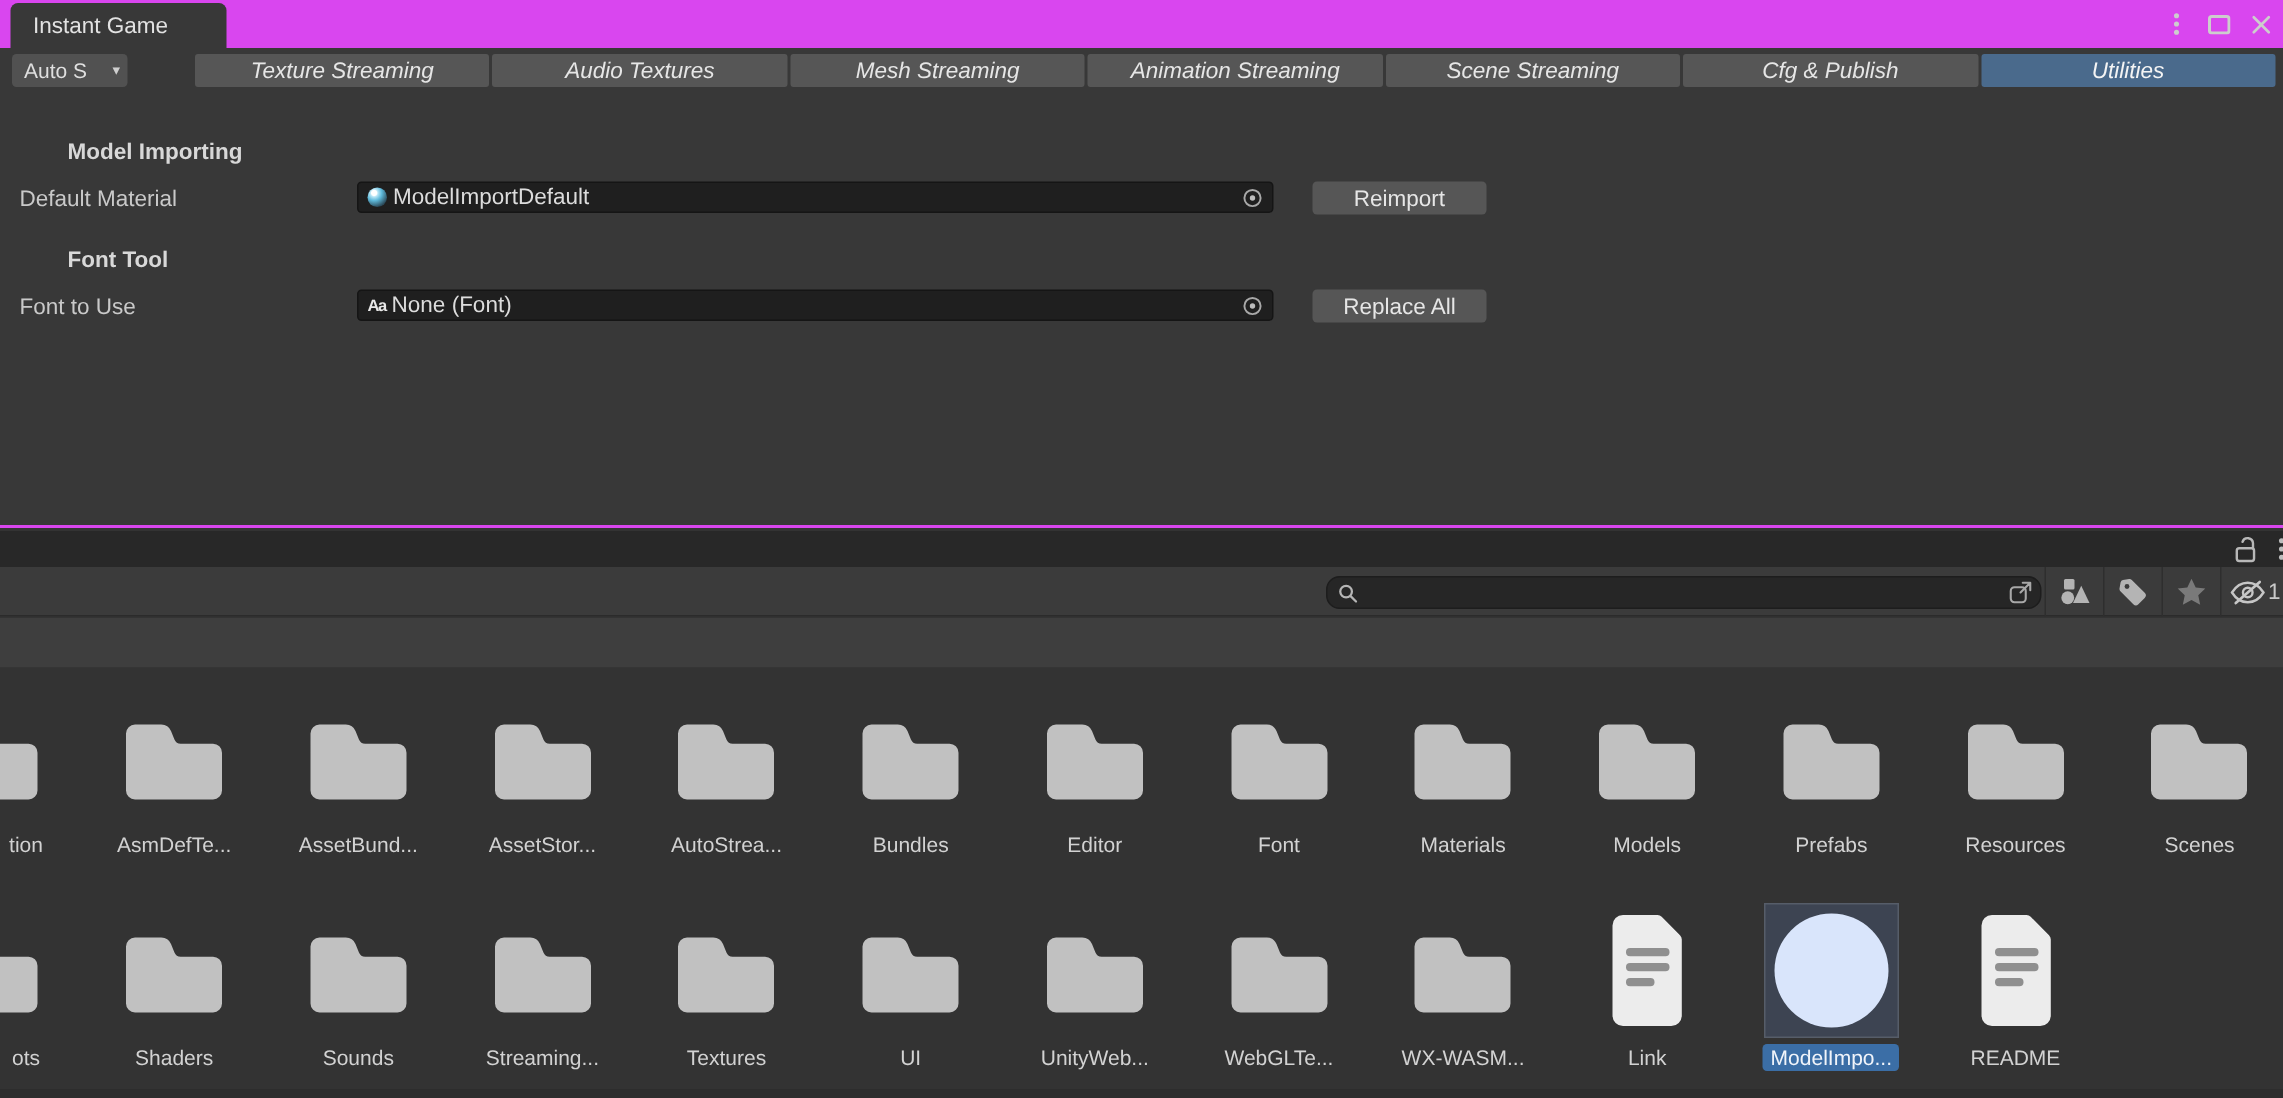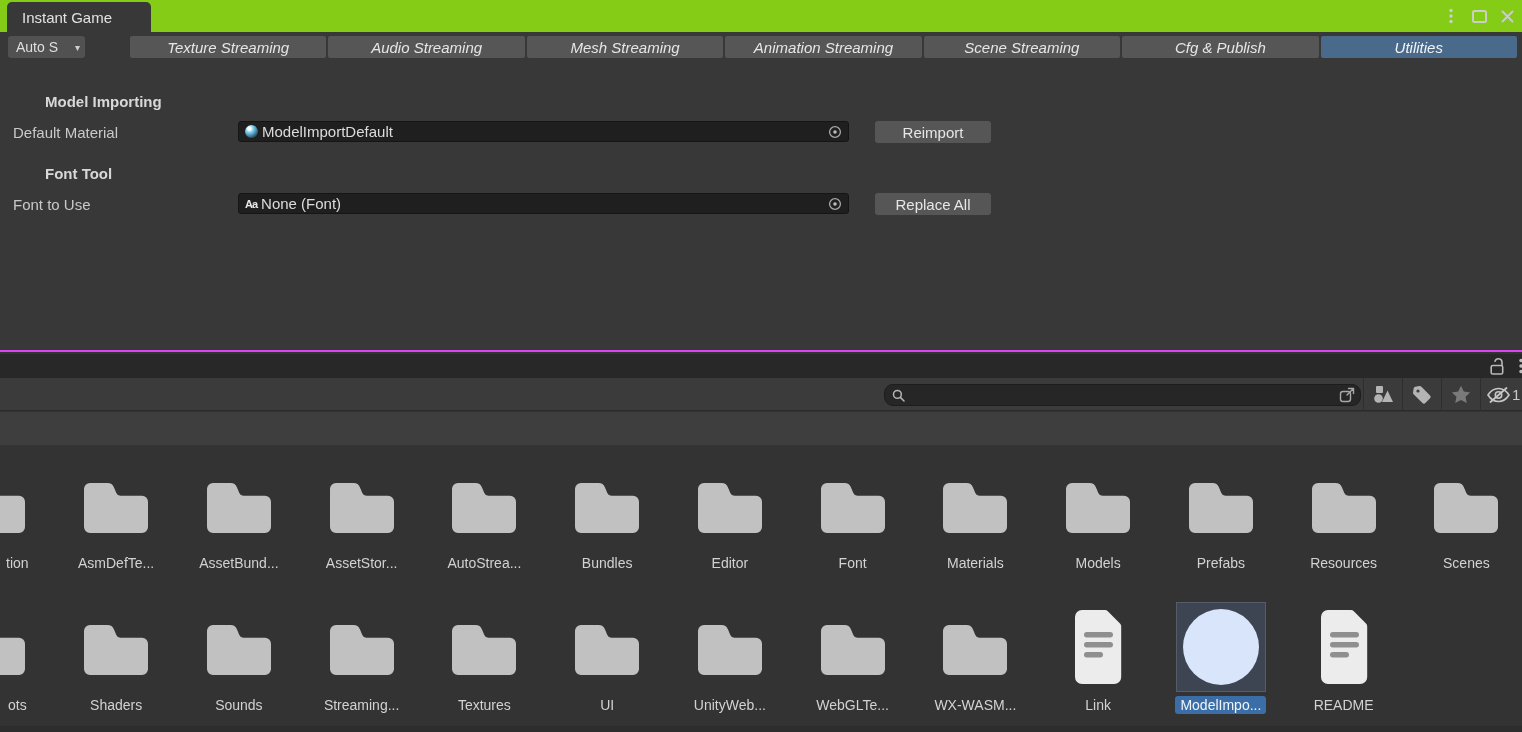--- a/index.html
+++ b/index.html
@@ -3,21 +3,21 @@
 <meta charset="utf-8">
 <style>
   html,body{margin:0;padding:0;}
   body{
     width:1522px;height:732px;overflow:hidden;position:relative;
     background:#333333;font-family:"Liberation Sans",sans-serif;
     -webkit-font-smoothing:antialiased;
   }
   .abs{position:absolute;}
   
-  .titlebar{left:0;top:0;width:1522px;height:32px;background:#84cc16;}
+  .titlebar{left:0;top:0;width:1522px;height:32px;background:#d946ef;}
   .doc-tab{
     position:absolute;left:7px;top:2px;height:30px;width:144px;
     background:#383838;border-radius:5px 5px 0 0;
     display:flex;align-items:center;padding-left:15px;box-sizing:border-box;
     color:#e2e2e2;font-size:15px;
   }
   .win-controls{position:absolute;right:6px;top:0;height:32px;display:flex;align-items:center;gap:10px;}
   .win-btn{width:18px;height:18px;display:flex;align-items:center;justify-content:center;cursor:pointer;}
   
   .main-panel{left:0;top:32px;width:1522px;height:320px;background:#383838;border-bottom:2px solid #d946ef;box-sizing:border-box;}
@@ -111,21 +111,21 @@
   </div>
 
   <div class="abs main-panel">
     <div class="panel-toolbar">
       <div class="dropdown">
         <span>Auto S</span>
         <span class="caret">▾</span>
       </div>
       <div class="tabstrip" id="tabstrip">
           <div class="tab">Texture Streaming</div>
-          <div class="tab">Audio Streaming</div>
+          <div class="tab">Audio Textures</div>
           <div class="tab">Mesh Streaming</div>
           <div class="tab">Animation Streaming</div>
           <div class="tab">Scene Streaming</div>
           <div class="tab">Cfg &amp; Publish</div>
           <div class="tab selected">Utilities</div>
         </div>
     </div>
 
     <div class="section-header" style="top:59px">Model Importing</div>
     <div class="field-label" style="top:90px">Default Material</div>

